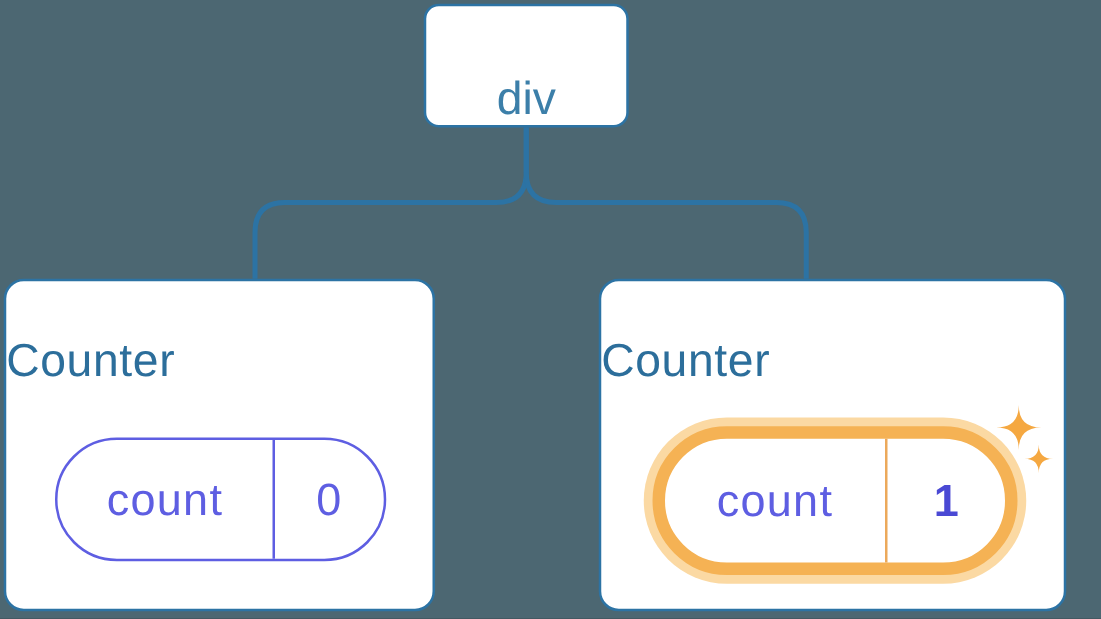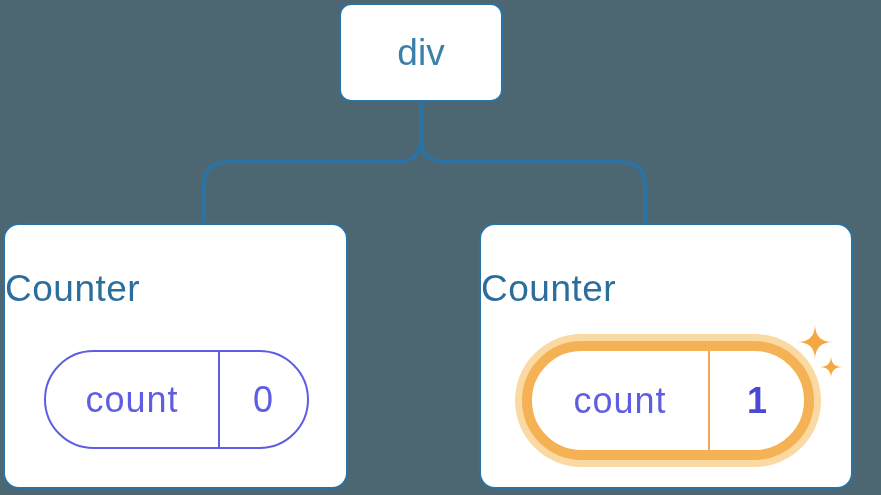--- a/index.html
+++ b/index.html
@@ -27,21 +27,21 @@
   }
   .node-root {
     position: absolute;
     left: 339px; top: 3px;
     width: 164px; height: 99px;
     box-sizing: border-box;
     background: #ffffff;
     border: 2.5px solid var(--card_border);
     border-radius: 12px;
     display: flex;
-    align-items: center;
+    align-items: flex-end;
     justify-content: center;
     font-size: 37px;
     font-weight: 500;
     color: var(--root_text);
   }
   .card {
     position: absolute;
     top: 223px;
     height: 266px;
     box-sizing: border-box;

